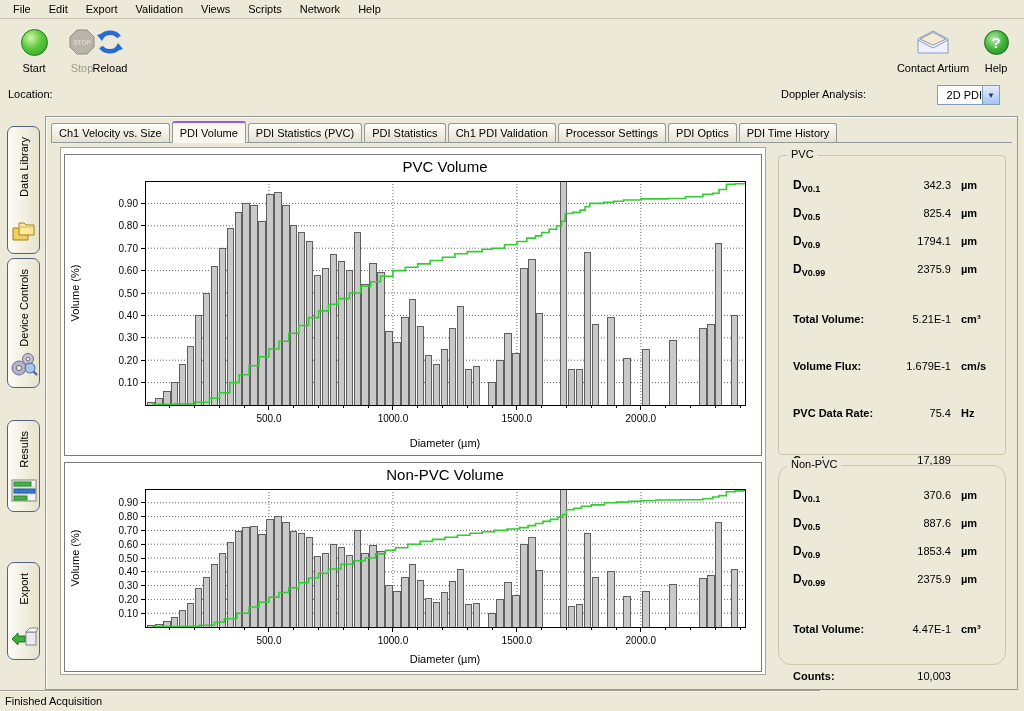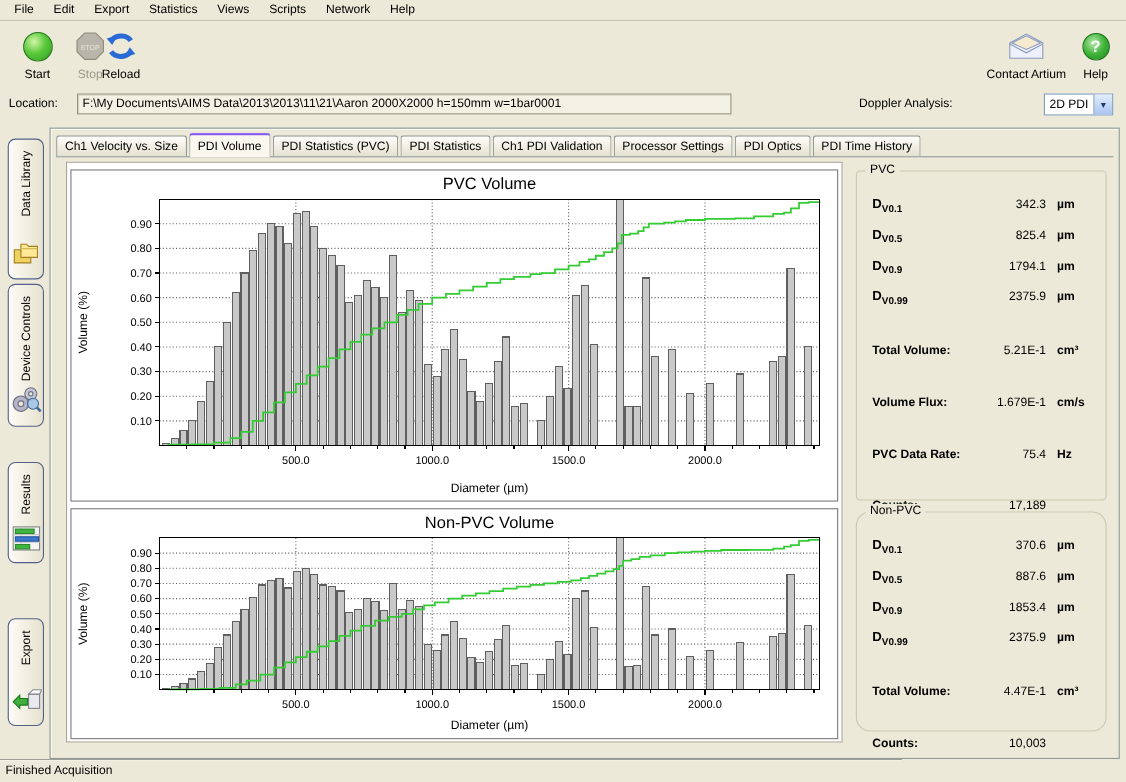--- a/index.html
+++ b/index.html
@@ -20,27 +20,27 @@
   .ic-start { width:27px; height:27px; border-radius:50%;
               background:radial-gradient(circle at 9px 8px,#d2f5a8,#5cc93c 45%,#2d9c20);
               border:1px solid #23771a; }
   .ic-help { width:25px; height:25px; border-radius:50%;
              background:radial-gradient(circle at 9px 8px,#b9ecab,#3fb33a 50%,#1d8a1e);
              border:1px solid #1a6e18; color:#fff; font-weight:bold; font-size:15px;
              display:flex; align-items:center; justify-content:center; }
   .tool-right { left:auto; }
 
   
-  .locrow { position:absolute; left:0; top:84px; width:1024px; height:24px; }
+  .locrow { position:absolute; left:0; top:84px; width:1024px; height:24px;text-align:right; }
   .loc-label { position:absolute; left:8px; top:4px; }
   .loc-field { position:absolute; left:70px; top:1px; width:595px; height:19px;
                background:#f3f1e4; border:1px solid #97927f;
                box-shadow:inset 1px 1px 0 #dbd7c4; padding:2px 4px; white-space:nowrap; overflow:hidden; }
   .dop-label { position:absolute; right:158px; top:4px; }
-  .ddl { position:absolute; right:12px; top:1px; width:63px; height:20px; background:#fff;
+  .ddl { position:absolute; right:24px; top:1px; width:63px; height:20px; background:#fff;
          border:1px solid #7f9db9; display:flex; align-items:stretch; }
   .ddl .dval { flex:1; padding:3px 0 0 4px; }
   .ddl .darrow { width:17px; background:linear-gradient(#e3eefd,#a9c4ef);
                  border-left:1px solid #7f9db9; color:#1c3e6e; font-size:8px;
                  display:flex; align-items:center; justify-content:center; }
 
   
   .side-strip { position:absolute; left:0; top:116px; width:45px; height:574px; }
   .side-btn { position:absolute; left:7px; width:33px; border:1px solid #51618a; border-radius:7px;
               background:linear-gradient(to right,#fdfcf6,#e6e2cd);
@@ -88,21 +88,21 @@
   .statusbar { position:absolute; left:0; top:690px; width:820px; height:21px; background:#ece9d8;
                border-top:2px groove #f4f2e4; padding:3px 0 0 5px; }
 </style>
 </head>
 <body>
 
 <div class="menubar" id="menubar">
     <span class="menu-item">File</span>
     <span class="menu-item">Edit</span>
     <span class="menu-item">Export</span>
-    <span class="menu-item">Statistics</span>
+    <span class="menu-item">Validation</span>
     <span class="menu-item">Views</span>
     <span class="menu-item">Scripts</span>
     <span class="menu-item">Network</span>
     <span class="menu-item">Help</span>
   </div>
 
 <div class="toolbar">
   <div class="tool" style="left:8px">
     <div class="ic-box">
         <div class="ic-start"></div>
@@ -145,21 +145,20 @@
         <div class="ic-help">
           <span>?</span>
         </div>
       </div>
     <div class="cap">Help</div>
   </div>
 </div>
 
 <div class="locrow">
   <span class="loc-label">Location:</span>
-  <div class="loc-field">F:\My Documents\AIMS Data\2013\2013\11\21\Aaron 2000X2000  h=150mm w=1bar0001</div>
   <span class="dop-label">Doppler Analysis:</span>
   <div class="ddl">
     <span class="dval">2D PDI</span>
     <span class="darrow">▼</span>
   </div>
 </div>
 
 <div class="side-strip" id="sidestrip">
     <div class="side-btn" style="top: 10px; height: 128px;">
       <span class="vtext">Data Library</span>

